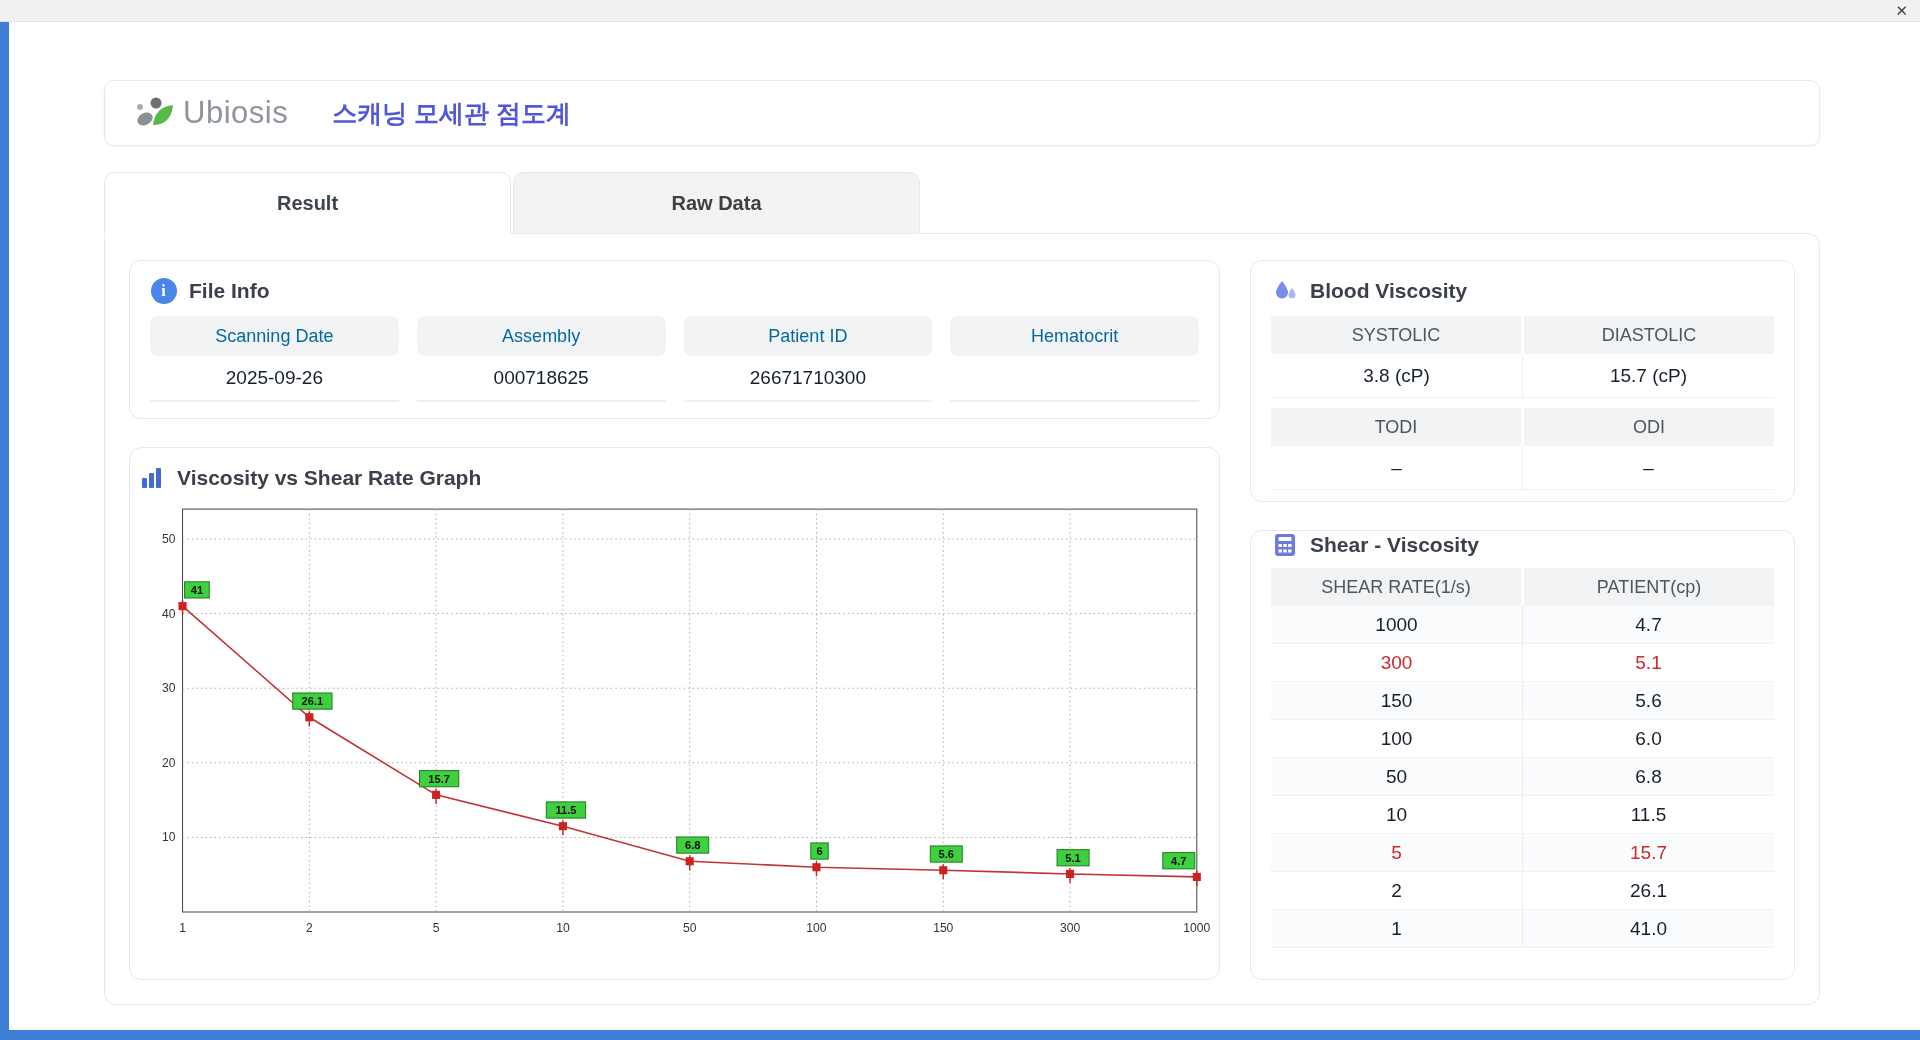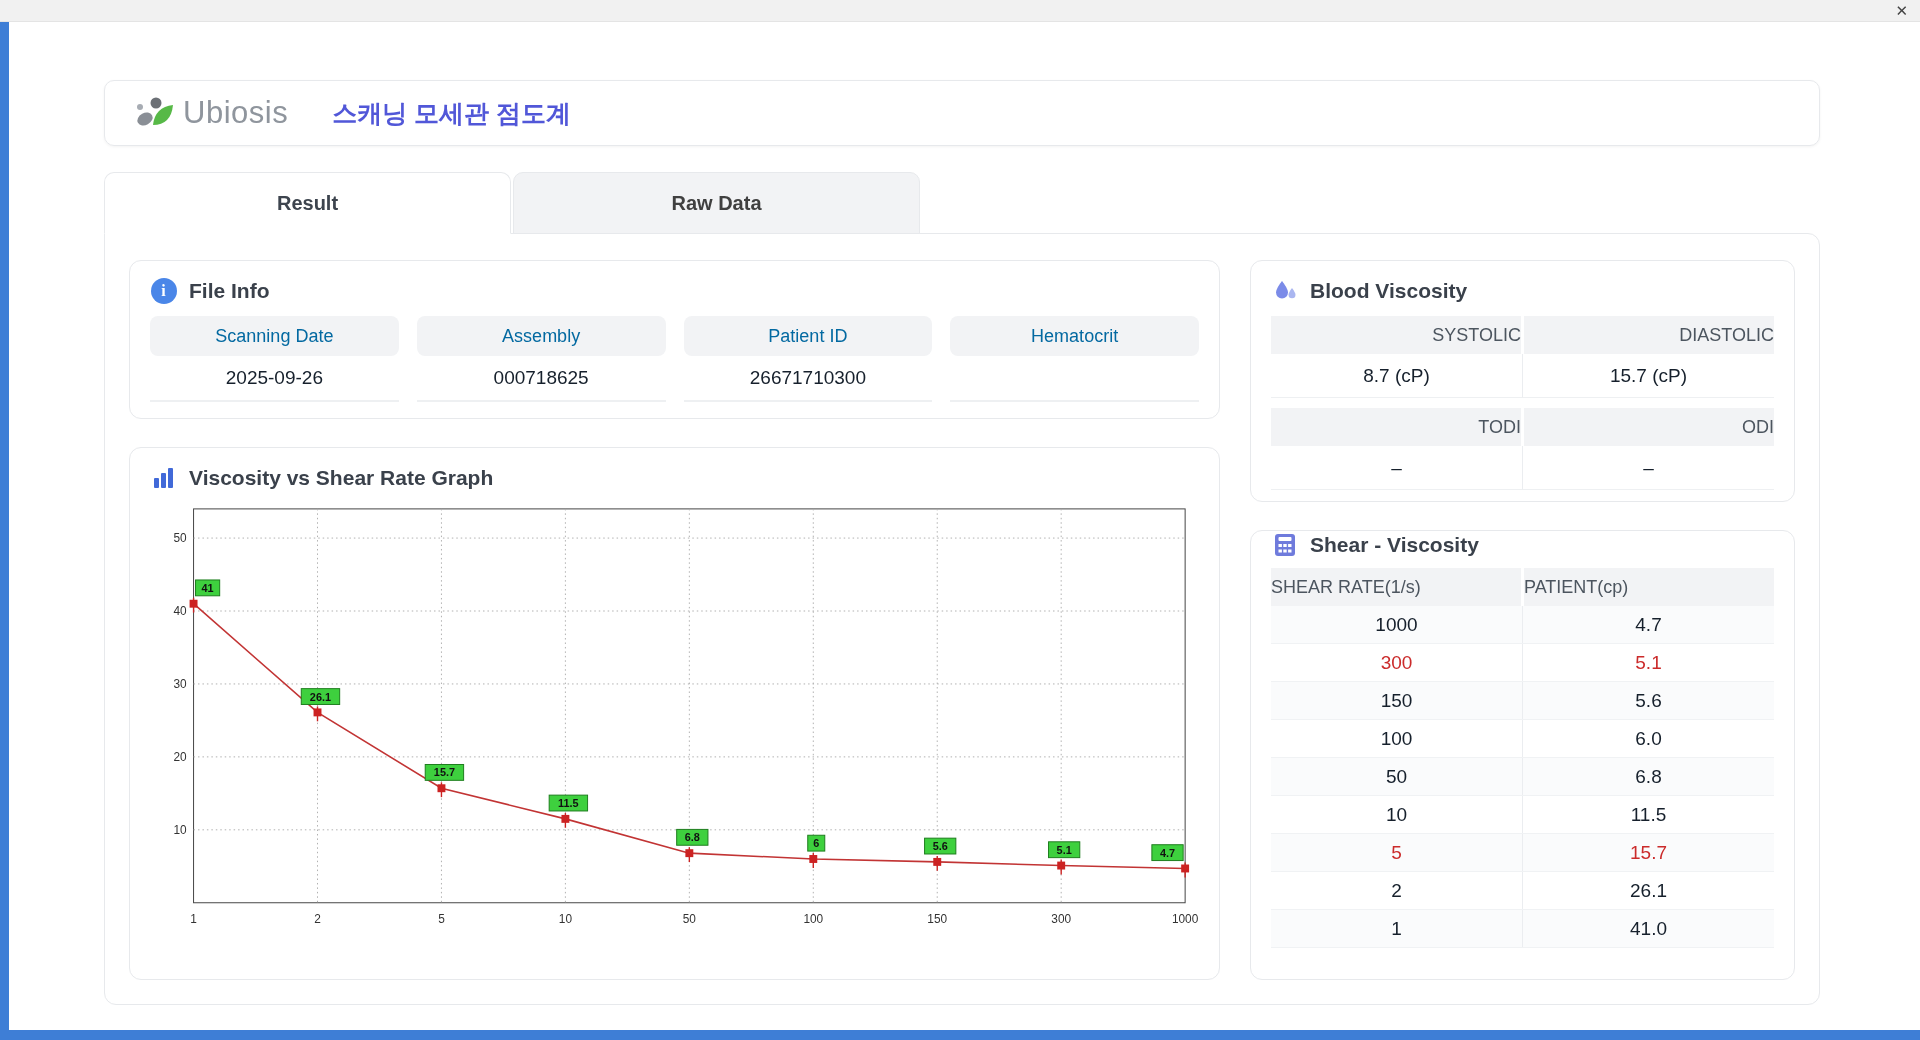--- a/index.html
+++ b/index.html
@@ -43,39 +43,39 @@
 
   
   .file-info { padding:16px 20px; }
   .fields { display:flex; gap:18px; margin-top:12px; }
   .field { flex:1; border-bottom:2px solid #eef0f2; }
   .field-label { background:#f2f3f5; border-radius:8px; height:40px; line-height:40px;
     text-align:center; font-size:18px; color:#0369a1; }
   .field-value { height:44px; line-height:44px; text-align:center; font-size:19px; color:#16202c; }
 
   
-  .graph-card { flex:1; padding:16px 20px;text-align:right; }
+  .graph-card { flex:1; padding:16px 8px;text-align:right; }
   .graph-card svg.chart { width:100%; display:block; margin-top:8px; }
 
   
   .blood-card { padding:16px 20px; height:242px; }
   .bv-grid { margin-top:12px; }
   .bv-row { display:flex; gap:3px; }
-  .bv-label { flex:1; background:#f2f3f5; height:38px; line-height:38px; text-align:right;
+  .bv-label { flex:1; background:#f2f3f5; height:38px; line-height:38px; text-align:center;
     font-size:18px; color:#4c555f; }
   .bv-vrow { display:flex; }
   .bv-value { flex:1; height:44px; line-height:44px; text-align:center; font-size:19px;
     color:#16202c; border-bottom:1px solid #eef0f2; }
   .bv-value.first { border-right:1px solid #ebedf0; }
 
   
   .shear-card { flex:1; padding:0 20px; overflow:hidden; }
   .sv-table { margin-top:10px; }
   .sv-headrow { display:flex; gap:3px; }
-  .sv-head { flex:1; background:#f2f3f5; height:38px; line-height:38px; 
+  .sv-head { flex:1; background:#f2f3f5; height:38px; line-height:38px; text-align:center;
     font-size:18px; color:#4c555f; }
   .sv-row { display:flex; border-bottom:1px solid #f0f2f4; }
   .sv-row:nth-child(odd) { background:#fafbfc; }
   .sv-cell { flex:1; height:37px; line-height:37px; text-align:center; font-size:19px; color:#16202c; }
   .sv-cell:first-child { border-right:1px solid #ebedf0; }
   .sv-row.hl .sv-cell { color:#cb2b2b; }
 
   
   .icon-badge { width:27px; height:27px; flex:0 0 auto; display:flex; align-items:center; justify-content:center; }
   .info-circle { width:26px; height:26px; border-radius:50%; background:#4a86e8; color:#fff;
@@ -233,21 +233,21 @@
             </svg>
           </span>
           <span class="card-title">Blood Viscosity</span>
         </div>
         <div class="bv-grid">
           <div class="bv-row">
             <div class="bv-label">SYSTOLIC</div>
             <div class="bv-label">DIASTOLIC</div>
           </div>
           <div class="bv-vrow">
-            <div class="bv-value first">8.7 (cP)</div>
+            <div class="bv-value first">3.8 (cP)</div>
             <div class="bv-value">15.7 (cP)</div>
           </div>
           <div class="bv-row" style="margin-top:10px;">
             <div class="bv-label">TODI</div>
             <div class="bv-label">ODI</div>
           </div>
           <div class="bv-vrow">
             <div class="bv-value first">–</div>
             <div class="bv-value">–</div>
           </div>

